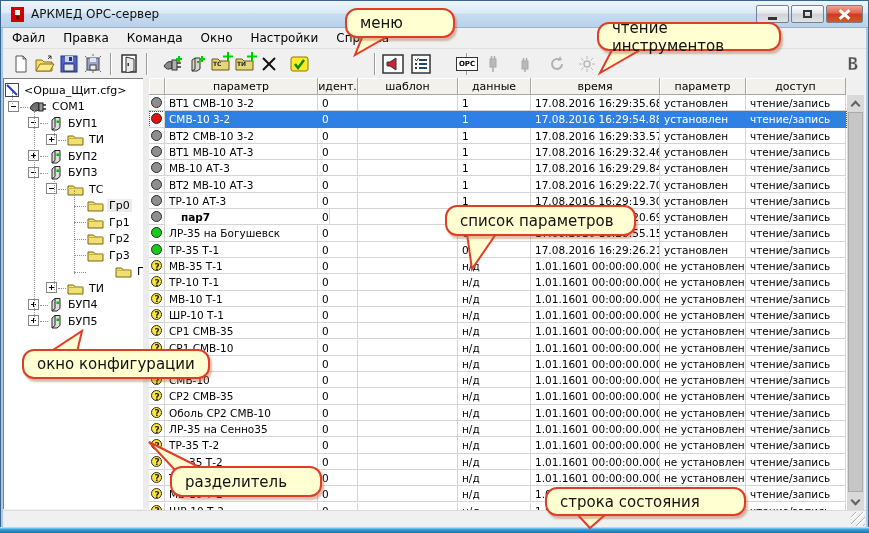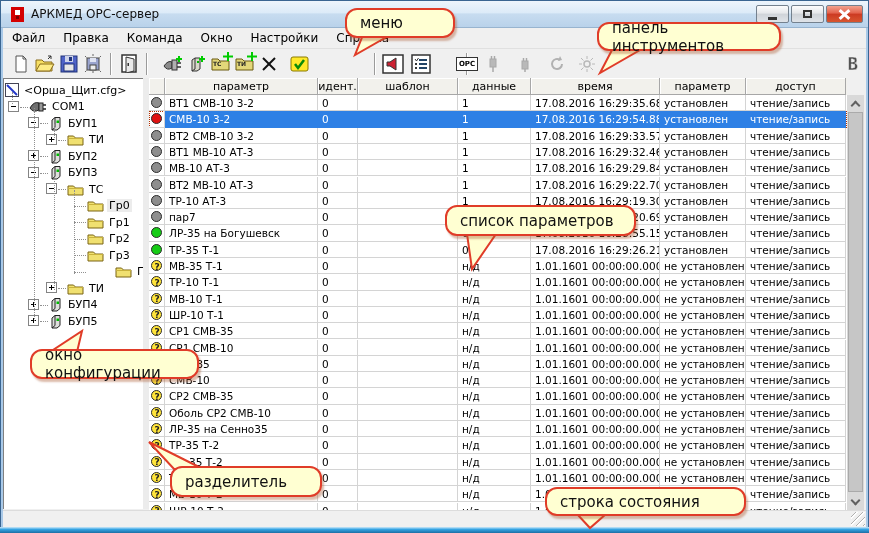--- a/index.html
+++ b/index.html
@@ -563,21 +563,21 @@
         <div class="cell c3" style="left: 209px; width: 100px; height: 16.3px;"></div>
         <div class="cell c4" style="left: 309px; width: 73px; height: 16.3px;">1</div>
         <div class="cell c5" style="left: 382px; width: 129px; height: 16.3px;">17.08.2016  16:29:19.300</div>
         <div class="cell c6" style="left: 511px; width: 86px; height: 16.3px;">установлен</div>
         <div class="cell c7" style="left: 597px; width: 100px; height: 16.3px;">чтение/запись</div>
       </div>
       <div class="tr" style="top: 114.1px; height: 16.3px;">
         <div class="cell c0" style="left: 0px; width: 16px; height: 16.3px;">
           <div class="led gray"></div>
         </div>
-        <div class="cell c1" style="left: 16px; width: 153px; height: 16.3px;">пар7</div>
+        <div class="cell c1" style="left: 28px; width: 153px; height: 16.3px; font-weight: bold;">пар7</div>
         <div class="cell c2" style="left: 169px; width: 40px; height: 16.3px;">0</div>
         <div class="cell c3" style="left: 209px; width: 100px; height: 16.3px;"></div>
         <div class="cell c4" style="left: 309px; width: 73px; height: 16.3px;">1</div>
         <div class="cell c5" style="left: 382px; width: 129px; height: 16.3px;">17.08.2016  16:29:20.692</div>
         <div class="cell c6" style="left: 511px; width: 86px; height: 16.3px;">установлен</div>
         <div class="cell c7" style="left: 597px; width: 100px; height: 16.3px;">чтение/запись</div>
       </div>
       <div class="tr" style="top: 130.4px; height: 16.3px;">
         <div class="cell c0" style="left: 0px; width: 16px; height: 16.3px;">
           <div class="led green"></div>
@@ -816,34 +816,34 @@
       <polygon points="10,1 37,1 2,21" fill="#ffffd2" stroke="#e03c28" stroke-width="2"></polygon>
     </svg>
   <div class="callout" style="left:345px;top:8px;width:110px;height:30px">
       <span>меню</span>
     </div>
 
   <svg class="tail" style="left:595px;top:49px" width="52" height="27">
       <polygon points="17,1 45,1 5,24" fill="#ffffd2" stroke="#e03c28" stroke-width="2"></polygon>
     </svg>
   <div class="callout" style="left:597px;top:22px;width:184px;height:29px">
-      <span>панель инструментов</span>
+      <span>чтение инструментов</span>
     </div>
 
   <svg class="tail" style="left:455px;top:233px" width="46" height="39">
       <polygon points="12,1 41,1 17,36" fill="#ffffd2" stroke="#e03c28" stroke-width="2"></polygon>
     </svg>
   <div class="callout" style="left:445px;top:205px;width:191px;height:31px">
       <span>список параметров</span>
     </div>
 
   <svg class="tail" style="left:45px;top:328px" width="42" height="26">
       <polygon points="5,24 32,24 37,3" fill="#ffffd2" stroke="#e03c28" stroke-width="2"></polygon>
     </svg>
-  <div class="callout" style="left:30px;top:349px;width:169px;height:30px">
+  <div class="callout" style="left:22px;top:349px;width:188px;height:30px">
       <span>окно конфигурации</span>
     </div>
 
   <svg class="tail" style="left:146px;top:438px" width="60" height="33">
       <polygon points="28,31 57,31 3,4" fill="#ffffd2" stroke="#e03c28" stroke-width="2"></polygon>
     </svg>
   <div class="callout" style="left:170px;top:466px;width:152px;height:31px">
       <span>разделитель</span>
     </div>
 

